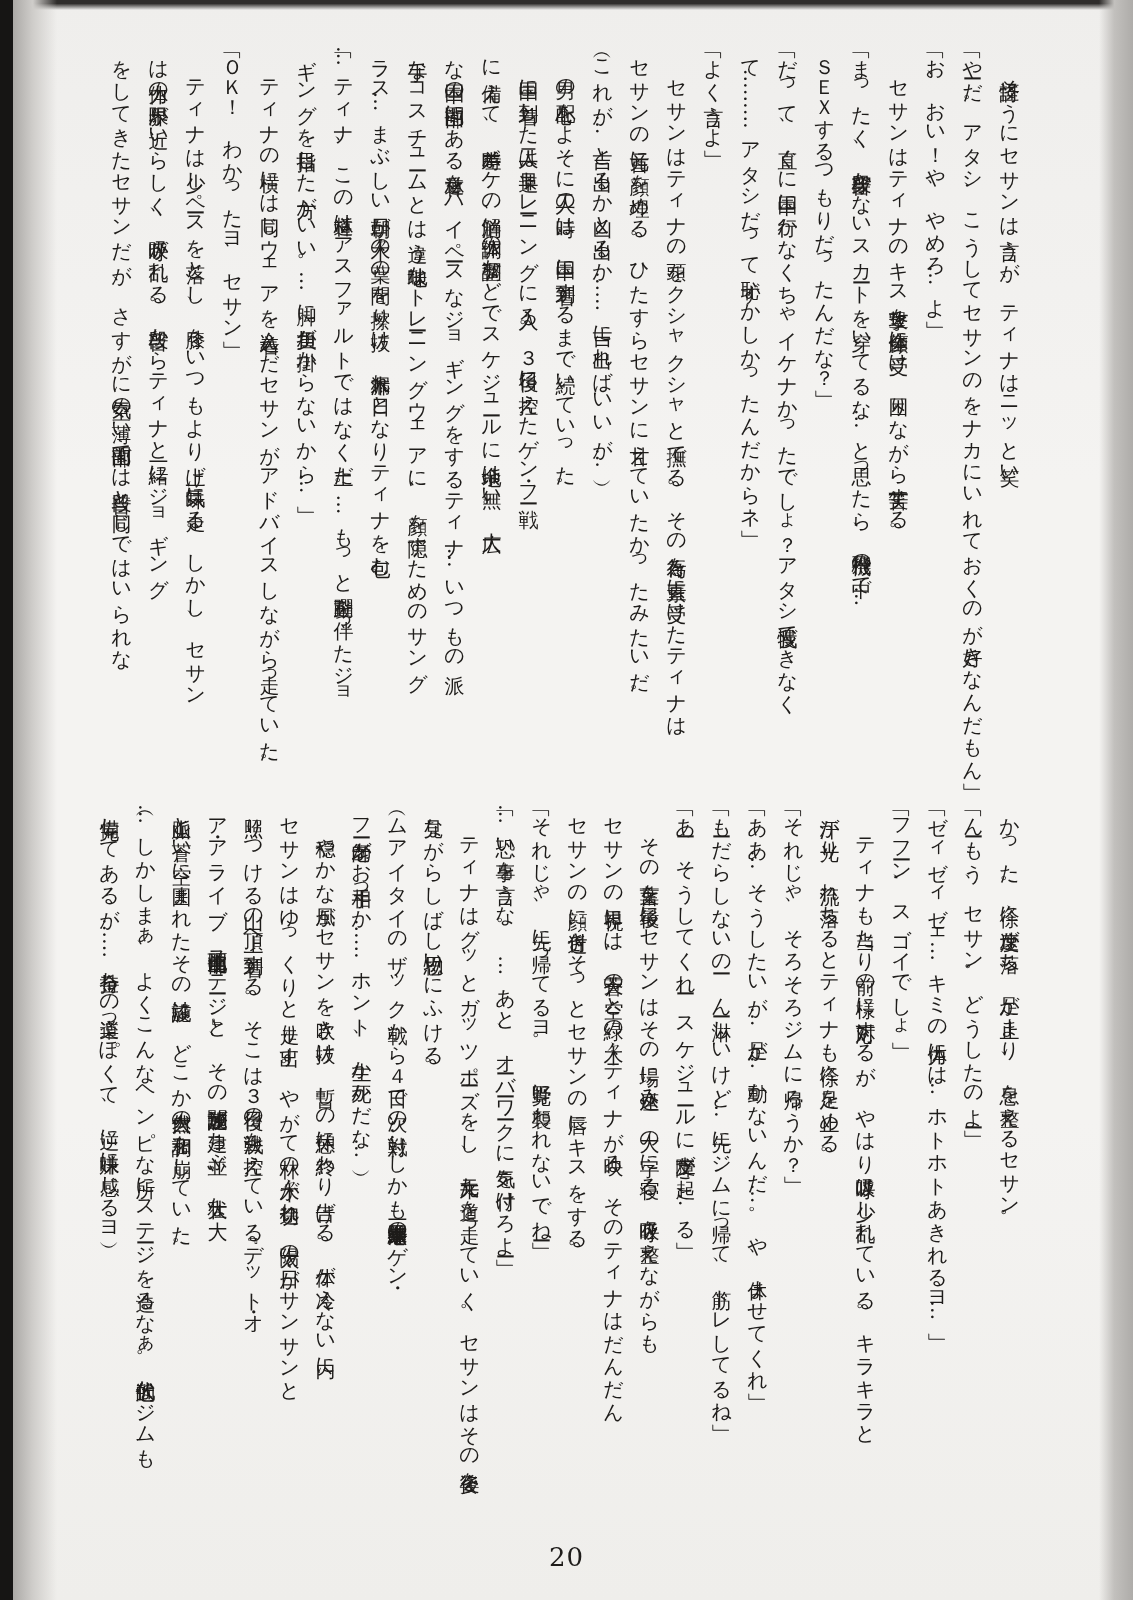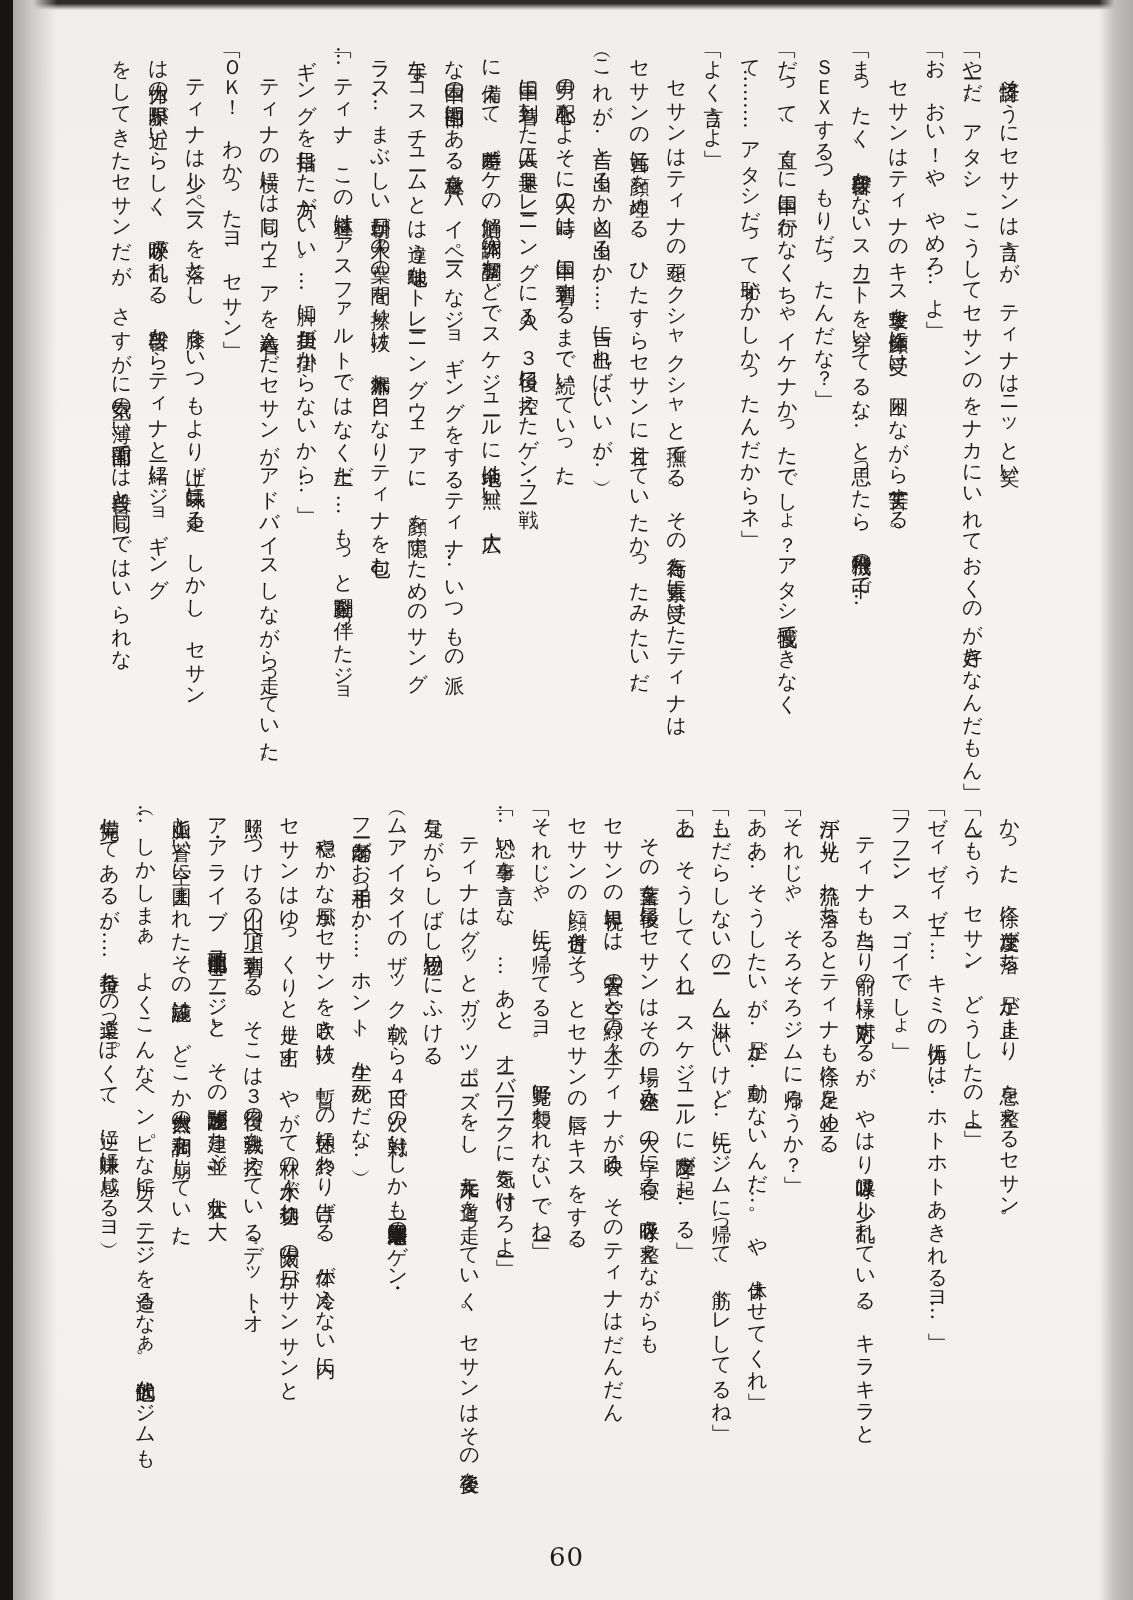--- a/index.html
+++ b/index.html
@@ -107,14 +107,14 @@
       <p>フー老師がお相手っか……ホント、生か死かだな…）</p>
       <p>　穏やかな風がセサンを吹き抜け、暫しの休憩に終わり告げる。体が冷えない内に</p>
       <p>セサンはゆっくりと走り出す。やがて林の木々が途切れ、太陽の日がサンサンと</p>
       <p>照りつける山の頂上へ到着する。そこは３日後の決戦を控えている『デット・オ</p>
       <p>ア・アライブ　中国北部山頂ステージ』と、その関連施設が建ち並ぶ。壮大な大</p>
       <p>山脈と蒼い空に囲まれたその施設は、どこか大自然の調和を崩していた。</p>
       <p>（…しかしまぁ、よくこんなヘンピな所にステージを造るなぁ。近代的なジムも</p>
       <p>完備してあるが……金持ちの道楽っぽくて、逆に嫌味に感じるヨ）</p>
     </div>
 
-  <div class="page-number">60</div>
+  <div class="page-number">20</div>
 </div>
 
 </body></html>

